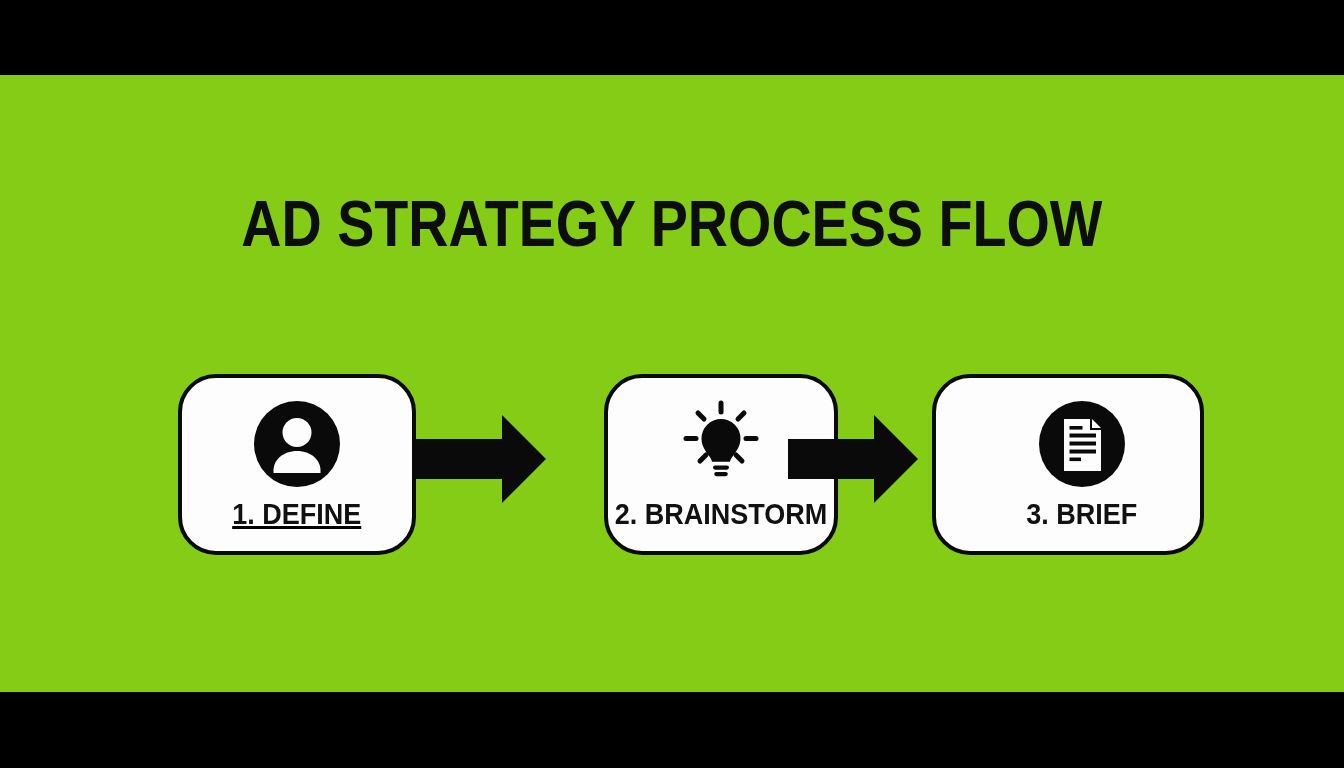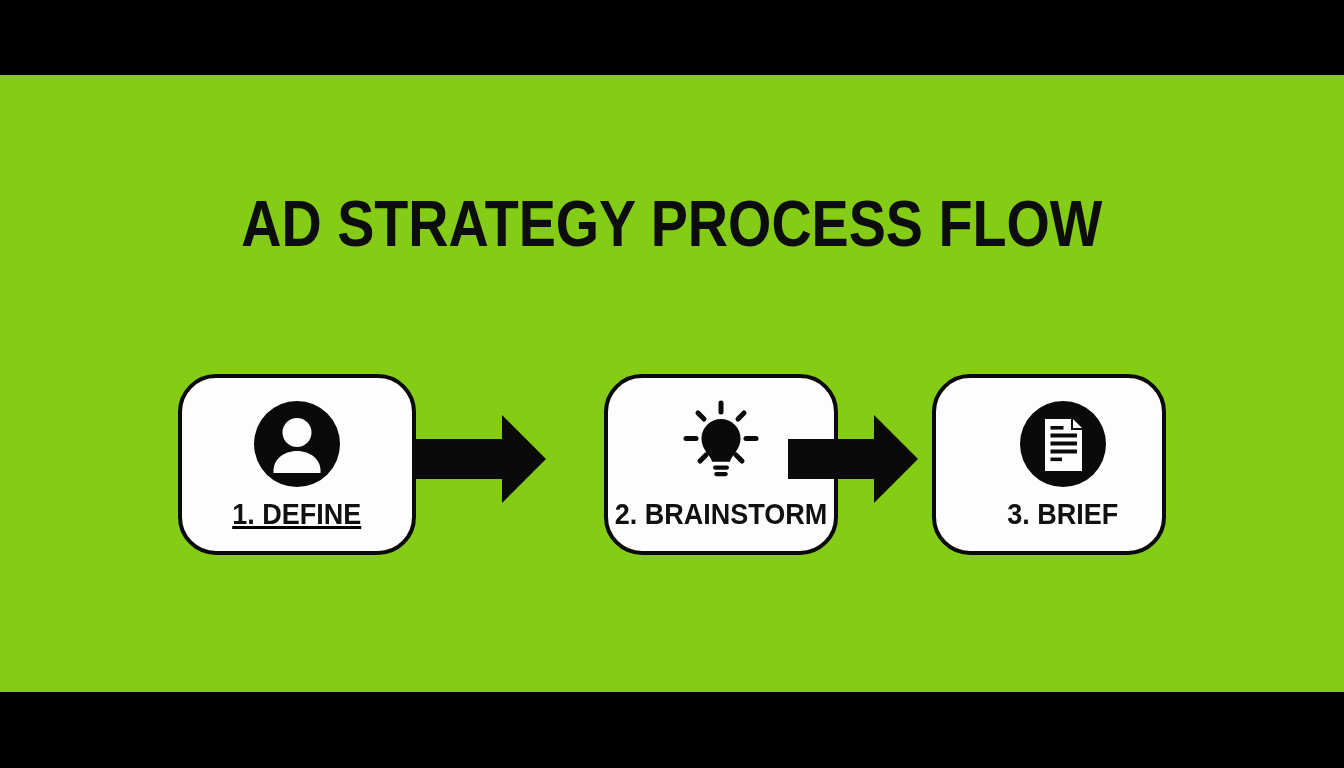--- a/index.html
+++ b/index.html
@@ -42,21 +42,21 @@
     border: 4px solid #0a0a0a;
     border-radius: 38px;
     background: #fdfdfd;
     display: flex;
     flex-direction: column;
     align-items: center;
     padding-top: 20px;
   }
   .step-1 { left: 178px; width: 238px; text-decoration: underline; }
   .step-2 { left: 557px; width: 234px; margin-left: 47px; }
-  .step-3 { left: 932px; width: 234px; padding-left: 28px; }
+  .step-3 { left: 932px; width: 272px; padding-left: 28px; }
 
   .step .icon-wrap {
     width: 92px;
     height: 92px;
     display: flex;
     align-items: center;
     justify-content: center;
   }
   .step .label {
     margin-top: 8px;

